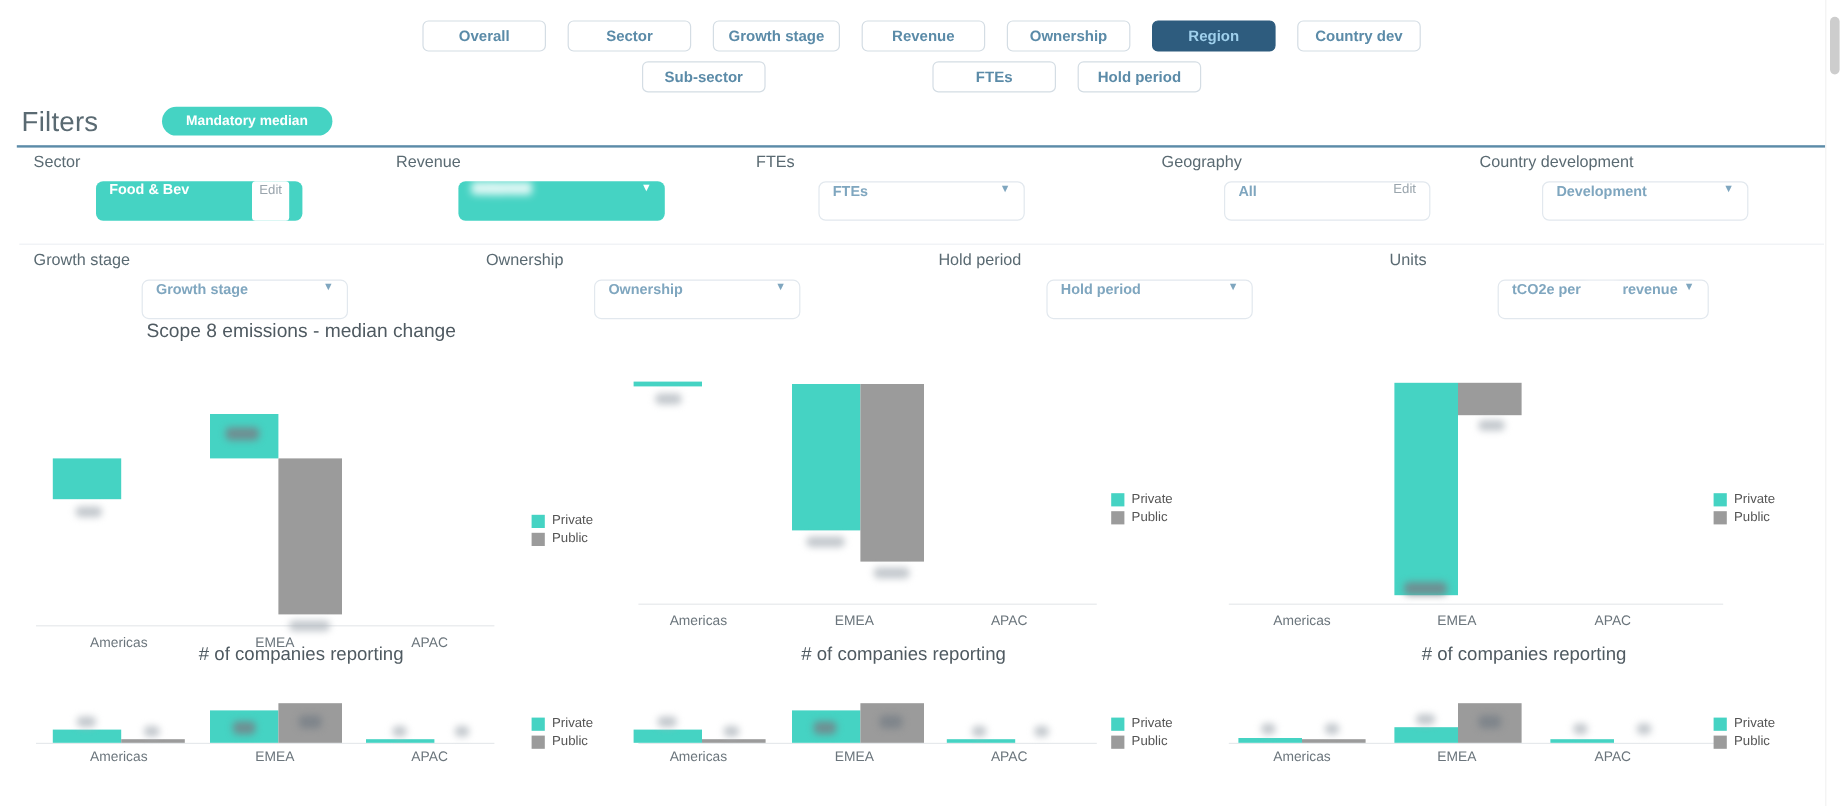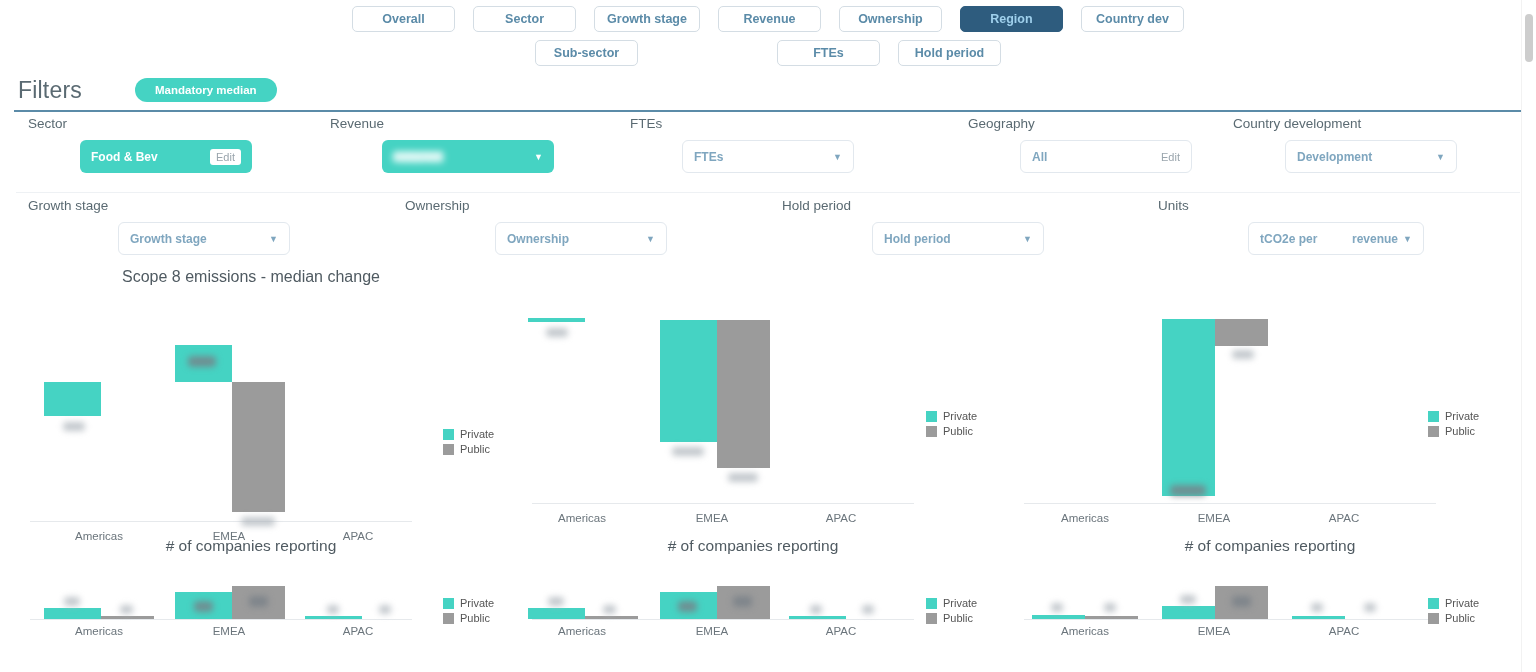--- a/index.html
+++ b/index.html
@@ -7,21 +7,21 @@
   body {
     width:1536px; height:672px;
     background:#ffffff;
     font-family:"Liberation Sans", sans-serif;
     color:#444;
     overflow:hidden;
     position:relative;
   }
 
   
-  #nav-bar { padding-top:6px; }
+  #nav-bar { padding-top:17px; }
   .nav-row { display:flex; justify-content:center; gap:18px; margin-bottom:8px; }
   .nav-pill {
     min-width:103px; height:26px;
     border:1px solid #d4dde4; border-radius:5px;
     background:#fff; color:#5b8ba8;
     font-size:12.5px; font-weight:bold;
     display:flex; align-items:center; justify-content:center;
     padding:0 12px; cursor:pointer; white-space:nowrap;
   }
   .nav-pill.active { background:#2e5c7e; border-color:#2e5c7e; color:#9fd0ec; }
@@ -34,21 +34,21 @@
     margin-left:53px; background:#45d3c3; color:#fff;
     font-size:11.5px; font-weight:bold;
     border-radius:13px; padding:6px 20px; cursor:pointer;
   }
   #filters-divider { height:2px; background:#5b8ba8; margin:5px 14px 0 14px; }
 
   
   .filter-row { position:relative; height:76px; }
   .filter-cell { position:absolute; top:0; }
   .filter-label { font-size:13.5px; color:#5a6a72; margin-bottom:9px; }
-  .control { height:33px; border-radius:6px; display:flex; align-items:center; font-size:12px; font-weight:bold; }
+  .control { height:33px; border-radius:6px; display:flex; font-size:12px; font-weight:bold; }
   .control.outline { border:1px solid #e2e8ee; background:#fff; color:#7fa6bf; padding:0 11px; justify-content:space-between; width:172px; }
   .control.teal { background:#45d3c3; color:#fff; padding:0 11px; justify-content:space-between; }
   .caret { font-size:9px; color:#7fa6bf; }
   .caret.white { color:#fff; }
   .edit-chip { background:#fff; color:#9aa5ad; font-size:11px; font-weight:normal; border-radius:3px; padding:2px 6px; }
   .edit-plain { color:#9aa5ad; font-size:11px; font-weight:normal; }
   .blur-text {
     color:transparent; background:rgba(255,255,255,.72);
     border-radius:3px; filter:blur(3px);
     text-shadow:0 0 5px rgba(255,255,255,.95);

